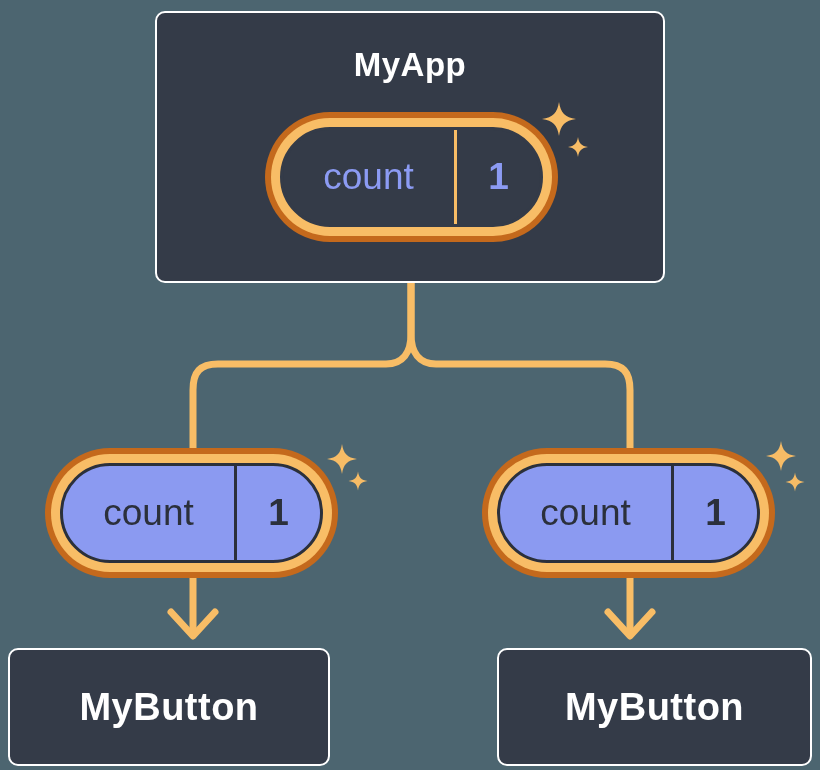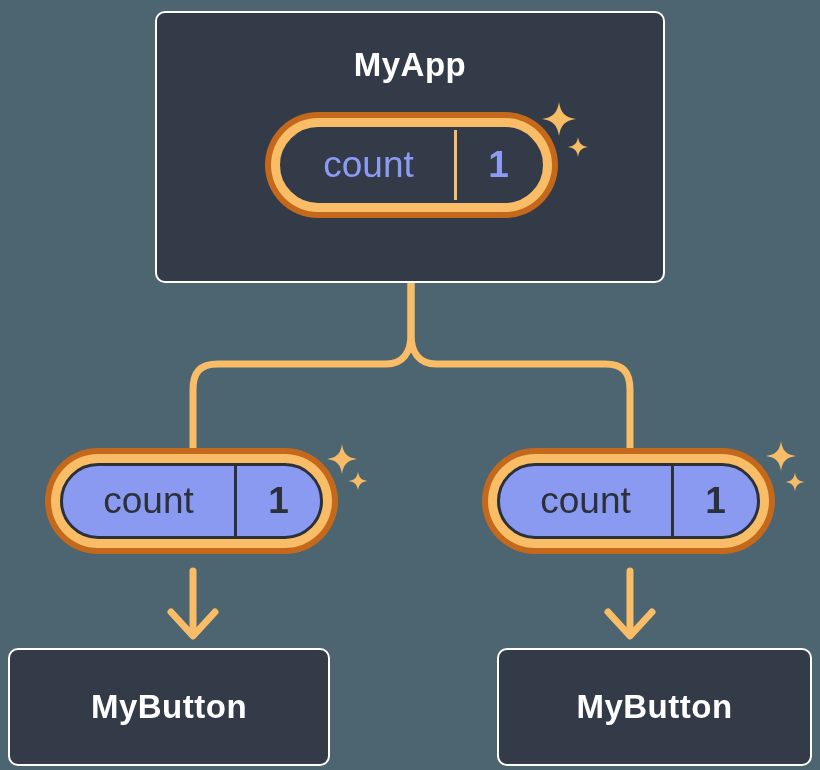--- a/index.html
+++ b/index.html
@@ -21,27 +21,27 @@
     position:absolute; background:var(--card);
     border:2.5px solid var(--card-border); border-radius:10px; z-index:2;
   }
   .card-root { left:155px; top:11px; width:510px; height:272px; }
   .card-title {
     position:absolute; top:33px; left:0; width:100%; text-align:center;
     color:var(--text-white); font-size:33px; font-weight:700; letter-spacing:0.5px;
   }
   .card-child { display:flex; align-items:center; justify-content:center; }
   .card-child .child-title {
-    color:var(--text-white); font-size:33px; font-weight:600; letter-spacing:0.5px;
+    color:var(--text-white); font-size:38px; font-weight:600; letter-spacing:0.5px;
   }
   .card-child-left  { left:8px;  top:648px; width:322px; height:118px; }
   .card-child-right { left:497px; top:648px; width:315px; height:118px; }
 
   .pill {
-    position:absolute; width:293px; height:106px; border-radius:65px;
+    position:absolute; width:293px; height:130px; border-radius:65px;
     background:var(--ring-outer); padding:6px; z-index:2;
   }
   .pill-root { left:265px; top:112px; }
   .pill-left { left:45px; top:448px; }
   .pill-right { left:482px; top:448px; }
   .pill-mid {
     width:100%; height:100%; border-radius:59px;
     background:var(--ring-inner); padding:9px;
   }
   .pill-inner {

